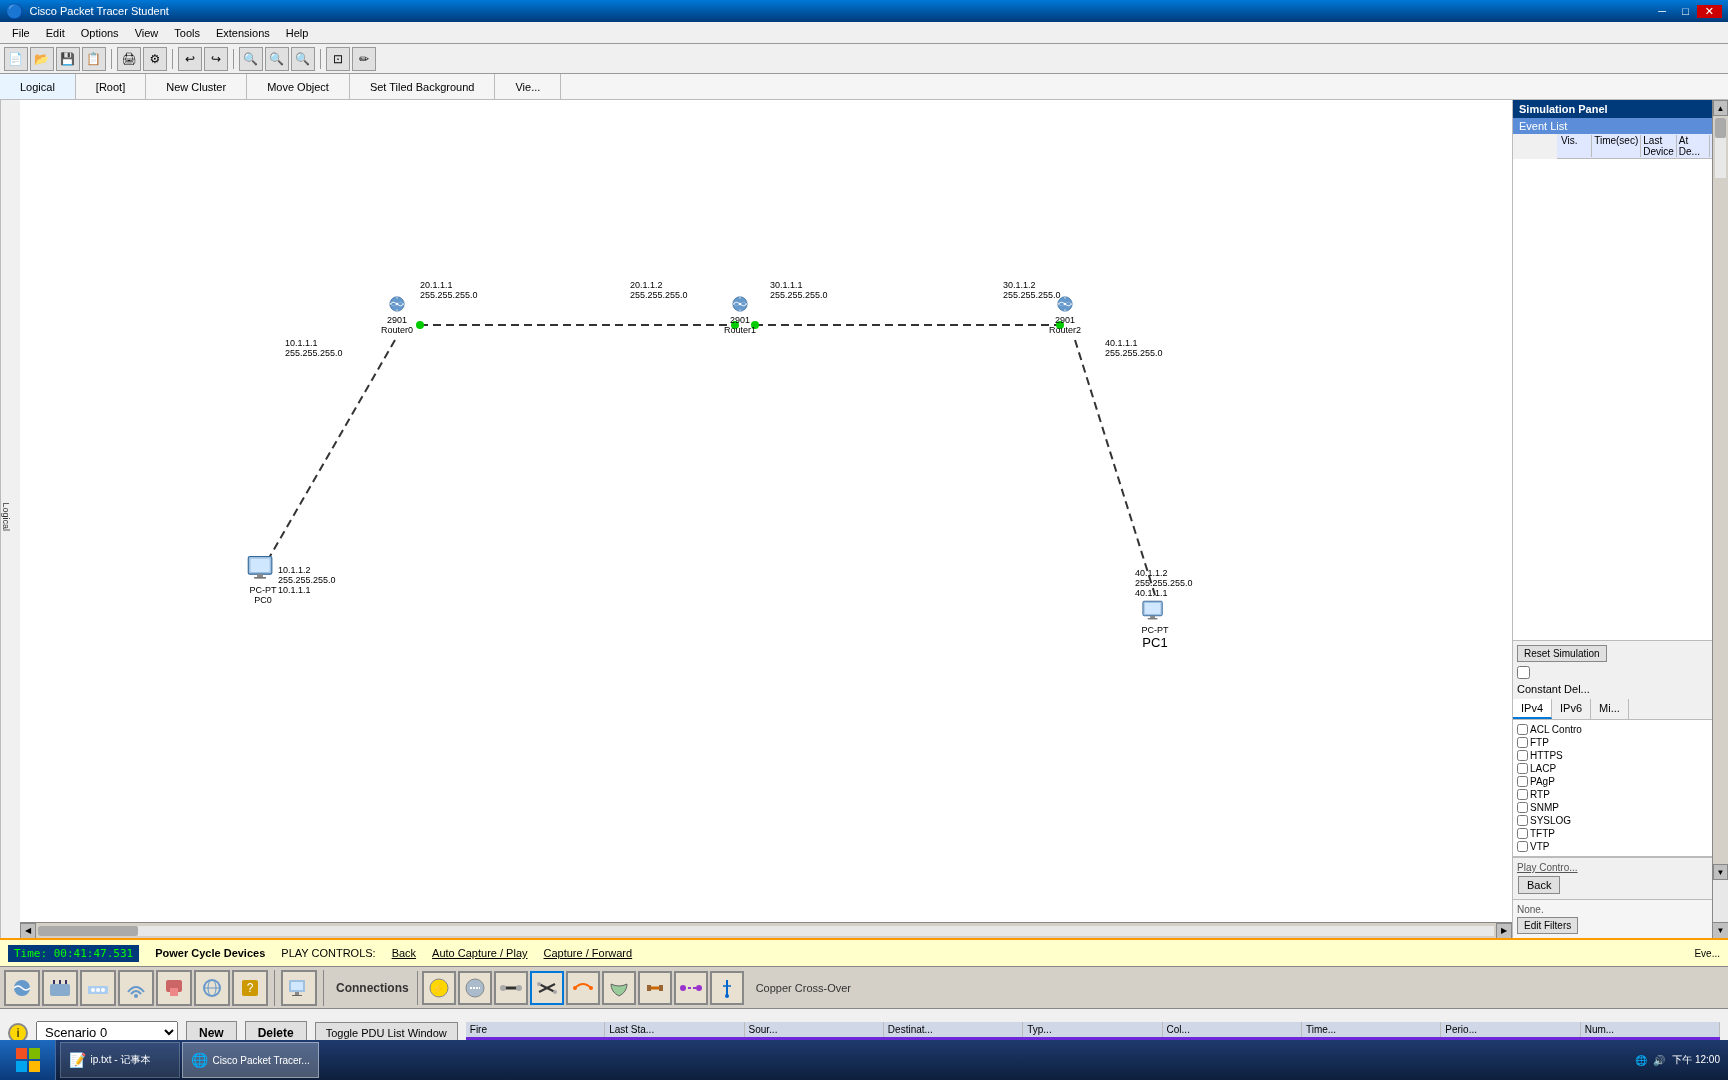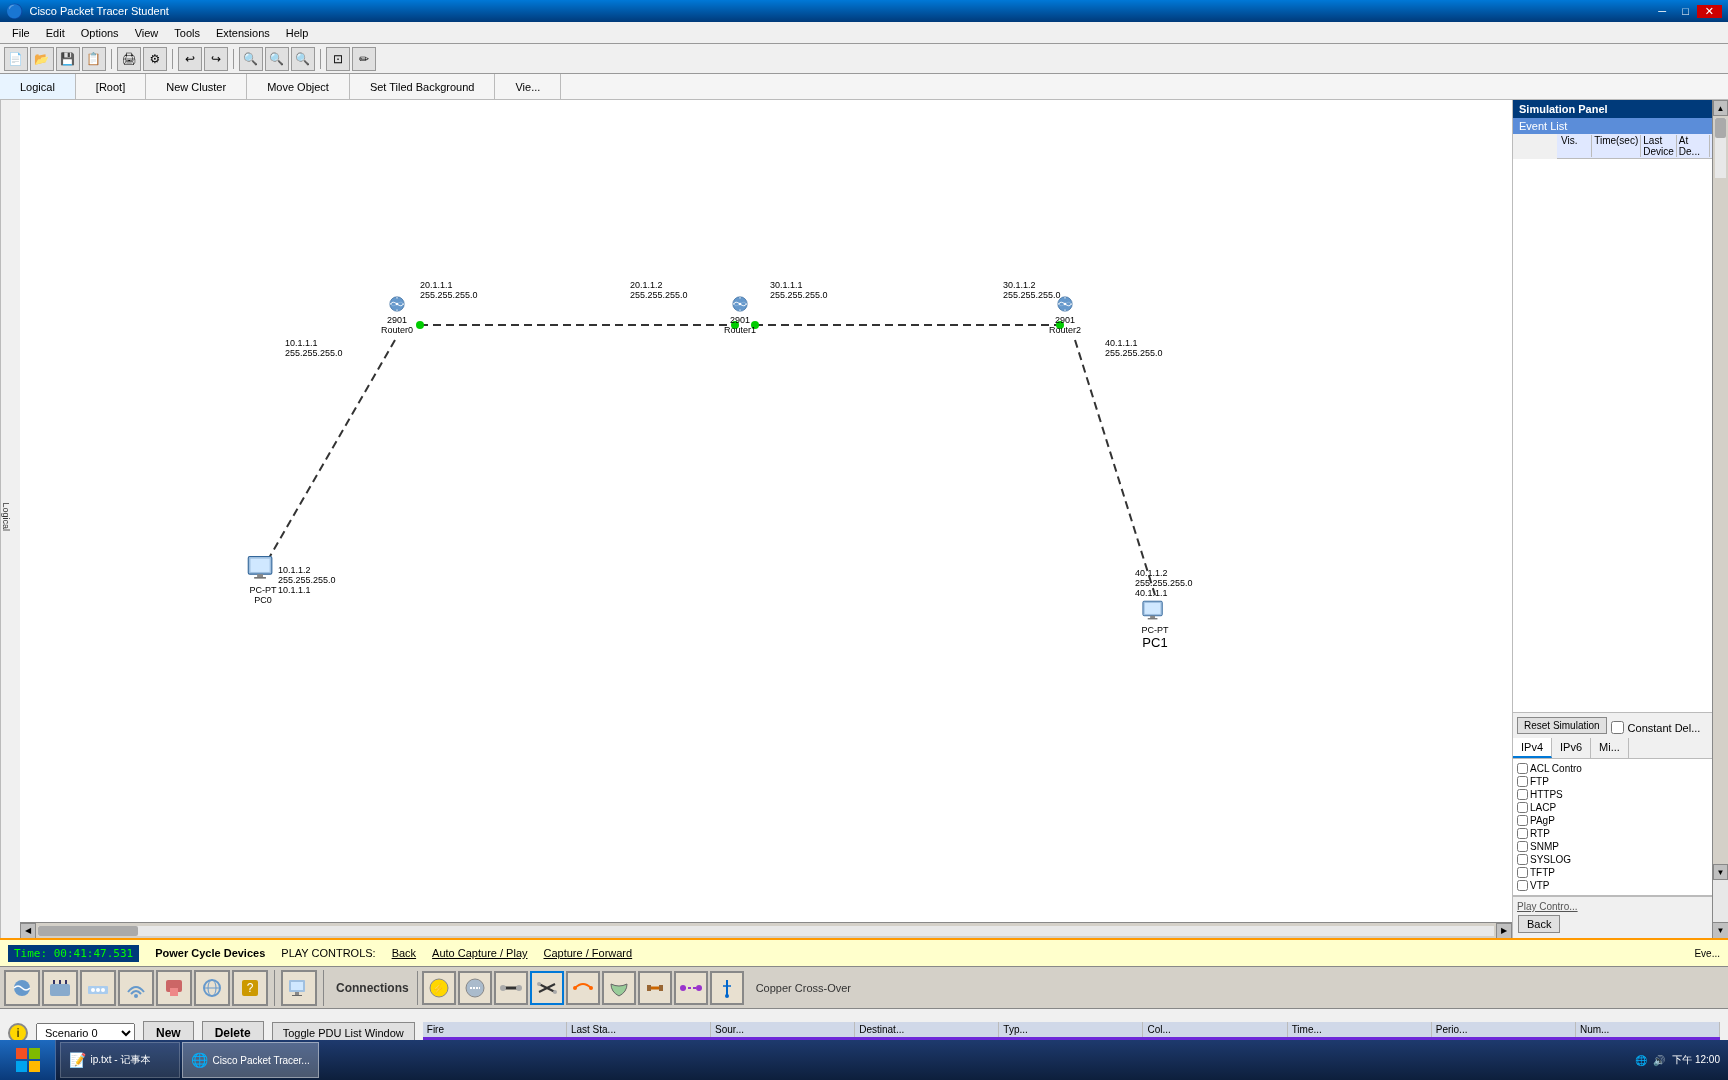--- a/index.html
+++ b/index.html
@@ -134,23 +134,24 @@
     #sim-scroll {
       flex: 1;
       overflow-y: auto;
       background: white;
       min-height: 100px;
     }
 
     #reset-sim-row {
       padding: 4px;
       display: flex;
-      align-items: flex-end;
+      align-items: flex-start;
       gap: 4px;
       border-top: 1px solid #bbb;
+      flex-direction: column;
     }
     .sim-btn {
       padding: 2px 6px;
       background: #e0e0e0;
       border: 1px solid #888;
       cursor: pointer;
       font-size: 10px;
     }
 
     #protocol-tabs {
@@ -288,22 +289,22 @@
     #scenario-icon {
       width: 20px; height: 20px;
       background: #ffd700;
       border-radius: 50%;
       border: 2px solid #888;
       display: flex; align-items: center; justify-content: center;
       font-size: 12px;
     }
     #scenario-select {
       padding: 2px 4px;
-      width: 99px;
-      font-size: 11px;
+      width: 142px;
+      font-size: 13px;
     }
     .scenario-btn {
       padding: 4px 12px;
       background: #e0e0e0;
       border: 1px solid #888;
       cursor: pointer;
       font-size: 12px;
       font-weight: bold;
     }
     #toggle-pdu-btn {
@@ -677,20 +678,24 @@
         <input type="checkbox" style="">
         <span>VTP</span>
       </div>
     </div>
 
     <div id="play-controls-panel">
       <div id="play-controls-label">Play Contro...</div>
       <button class="play-btn">Back</button>
     </div>
 
+    <div id="event-list-bottom">
+      <div class="event-list-none">None.</div>
+      <button class="edit-filters-btn">Edit Filters</button>
+    </div>
   </div>
 
   <div style="width:16px; background:#d4d0c8; border-left:1px solid #888; display:flex; flex-direction:column;">
     <div style="width:100%;height:16px;background:#c0c0c0;border-bottom:1px solid #888;display:flex;align-items:center;justify-content:center;font-size:8px;cursor:pointer;">▲</div>
     <div style="flex:1;background:#e8e8e8;"></div>
     <div style="width:100%;height:16px;background:#c0c0c0;border-top:1px solid #888;display:flex;align-items:center;justify-content:center;font-size:8px;cursor:pointer;">▼</div>
   </div>
 </div>
 
 <div id="status-bar">

